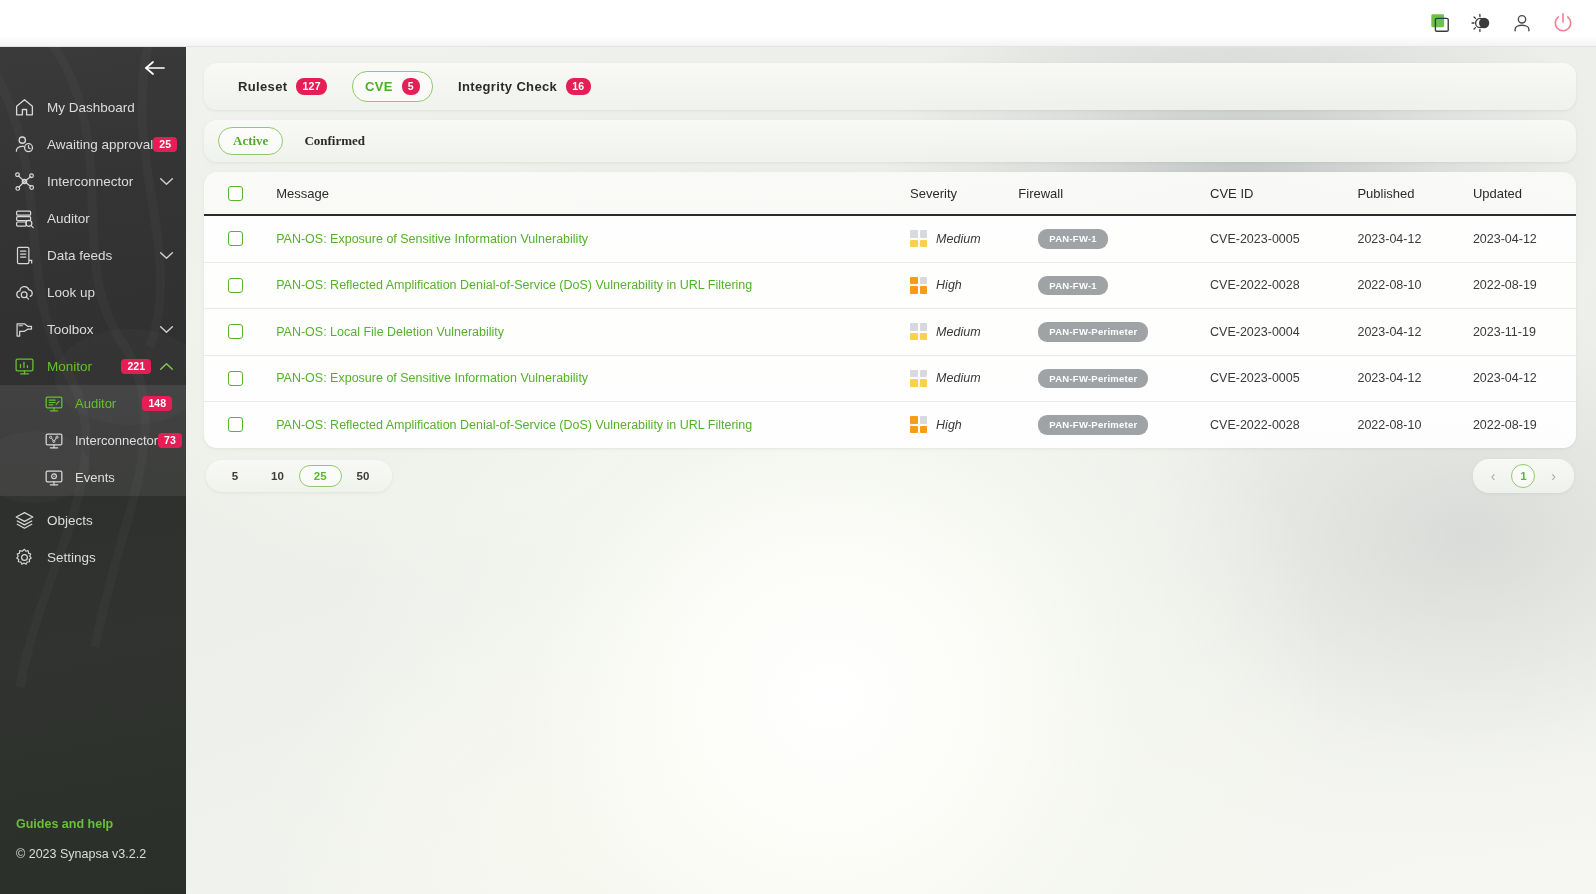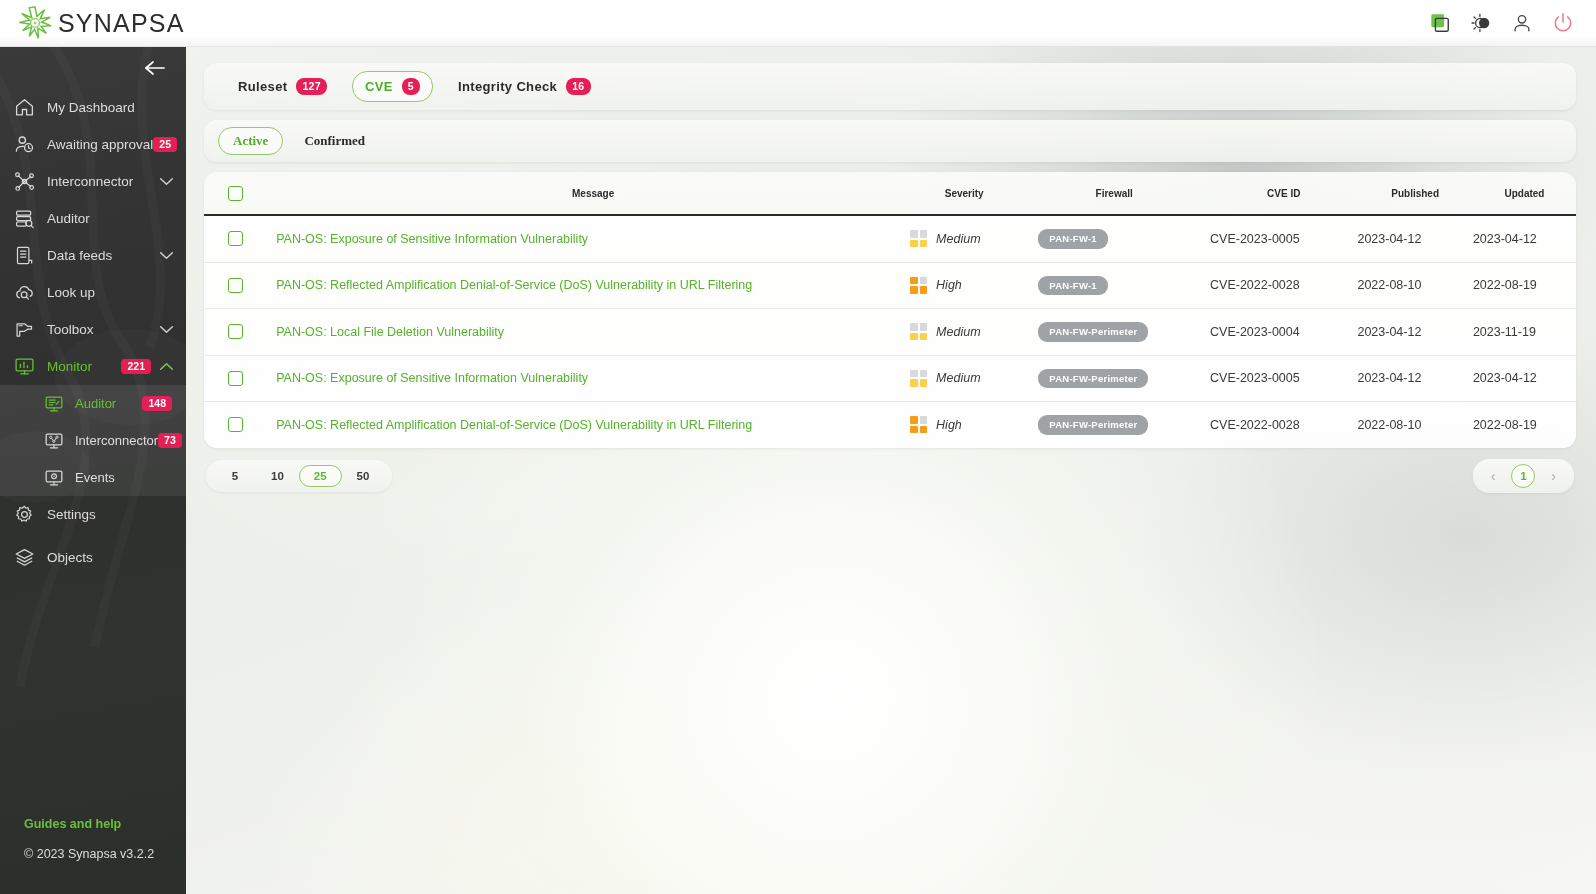--- a/index.html
+++ b/index.html
@@ -89,21 +89,21 @@
     background: linear-gradient(180deg, rgba(255,255,255,0.085) 0%, rgba(255,255,255,0.072) 100%);
   }
   .sub-item {
     height: 37px; display: flex; align-items: center;
     padding-left: 44px; padding-right: 14px; cursor: pointer;
     font-size: 13px; color: #dedede;
   }
   .sub-item .nico { width: 20px; height: 20px; flex: none; margin-right: 11px; display: block; }
   .sub-item.active .nlabel { color: #67c032; }
   #sidebar-footer {
-    position: absolute; left: 8px; bottom: 32px; width: 186px;
+    position: absolute; left: 0; bottom: 32px; width: 186px;
     padding-left: 16px; z-index: 2;
   }
   #guides-link {
     color: #6bbf3c; font-size: 12.5px; font-weight: 700; cursor: pointer;
     display: block; margin-bottom: 13px;
   }
   #copyright { color: #dcdcdc; font-size: 12.5px; }
 
   
   #main {
@@ -154,21 +154,21 @@
   
   #tablecard {
     margin-top: 10px;
     background: linear-gradient(180deg, rgba(250,251,248,0.97) 0%, rgba(244,246,241,0.95) 100%);
     border-radius: 13px;
     box-shadow: 0 1px 3px rgba(120,125,118,0.13);
     overflow: hidden;
   }
   table { width: 100%; border-collapse: collapse; }
   thead th {
-    text-align: center; font-size: 10px; font-weight: 700;
+    text-align: left; font-size: 13px; font-weight: 400;
     color: #2b2b2b; padding: 14px 0 13px 0;
     border-bottom: 2px solid #2b2b2b;
     background: transparent;
   }
   tbody td {
     padding: 13px 0; font-size: 12.5px; color: #3a3a3a;
     border-bottom: 1px solid #e9eae6;
     background: rgba(255,255,255,0.82);
     vertical-align: middle;
   }
@@ -232,30 +232,20 @@
     display: flex; align-items: center; justify-content: center;
     cursor: pointer; background: rgba(255,255,255,0.5);
   }
 </style>
 </head>
 <body>
 
 <div id="bg-layer"></div>
 
 <div id="topbar">
-  <div id="logo-wrap">
-    <svg id="logo-mark" viewBox="0 0 40 40">
-      <g fill="none" stroke="#6cbf3f" stroke-width="1.6" stroke-linecap="round">
-        <path d="M20 3 L22 13 L30 6 L25.5 15.5 L36 14 L27 19 L37 23 L26.5 23.5 L32 31 L23 25.5 L23.5 36 L19.5 26.5 L14 34 L16.5 24 L7 28 L14.5 21 L3.5 19.5 L14.5 17 L6 10 L16.5 14.5 L14 4 Z"></path>
-      </g>
-      <circle cx="20" cy="20" r="4.6" fill="none" stroke="#8dd15f" stroke-width="1.5"></circle>
-      <circle cx="20" cy="20" r="1.5" fill="#9ed96f"></circle>
-    </svg>
-    <span id="logo-text">SYNAPSA</span>
-  </div>
 
   <div id="topbar-actions">
     <svg class="tb-icon" viewBox="0 0 24 24">
       <rect x="2.5" y="2.5" width="14" height="14" rx="1.5" fill="#6dc348"></rect>
       <rect x="7" y="7" width="14" height="14" rx="1.5" fill="none" stroke="#3a3a3a" stroke-width="1.5"></rect>
     </svg>
     <svg class="tb-icon" viewBox="0 0 24 24">
       <g stroke="#3a3a3a" stroke-width="1.4" stroke-linecap="round">
         <line x1="2.2" y1="12" x2="4.4" y2="12"></line>
         <line x1="4.4" y1="5.4" x2="6" y2="7"></line>
@@ -445,37 +435,37 @@
         <circle cx="12" cy="10" r="0.9" fill="#d8d8d8"></circle>
         <g stroke="#d8d8d8" stroke-width="1.4" stroke-linecap="round">
           <line x1="12" y1="16.6" x2="12" y2="20"></line>
           <line x1="7.6" y1="20.2" x2="16.4" y2="20.2"></line>
         </g>
       </svg>
       <span class="nlabel">Events</span>
     </div>
   </div>
 
-  <div class="nav-item">
-    <svg class="nico" viewBox="0 0 24 24">
-      <circle cx="12" cy="12" r="3.3" fill="none" stroke="#d8d8d8" stroke-width="1.4"></circle>
-      <path d="M12 2.6 l1.5 2.3 2.7 -0.7 0.3 2.8 2.6 1 -1.2 2.5 1.8 2.1 -2.3 1.6 0.4 2.7 -2.8 0.3 -1.2 2.5 -2.4 -1.4 -2.4 1.4 -1.2 -2.5 -2.8 -0.3 0.4 -2.7 -2.3 -1.6 1.8 -2.1 -1.2 -2.5 2.6 -1 0.3 -2.8 2.7 0.7 Z" fill="none" stroke="#d8d8d8" stroke-width="1.3" stroke-linejoin="round"></path>
-    </svg>
-    <span class="nlabel">Settings</span>
-  </div>
-
   <div class="nav-item" style="margin-top:6px;">
     <svg class="nico" viewBox="0 0 24 24">
       <g fill="none" stroke="#d8d8d8" stroke-width="1.4" stroke-linejoin="round">
         <polygon points="12,3 21.5,8 12,13 2.5,8"></polygon>
         <polyline points="3.2,12.2 12,17 20.8,12.2"></polyline>
         <polyline points="3.2,16 12,20.8 20.8,16"></polyline>
       </g>
     </svg>
     <span class="nlabel">Objects</span>
+  </div>
+
+  <div class="nav-item">
+    <svg class="nico" viewBox="0 0 24 24">
+      <circle cx="12" cy="12" r="3.3" fill="none" stroke="#d8d8d8" stroke-width="1.4"></circle>
+      <path d="M12 2.6 l1.5 2.3 2.7 -0.7 0.3 2.8 2.6 1 -1.2 2.5 1.8 2.1 -2.3 1.6 0.4 2.7 -2.8 0.3 -1.2 2.5 -2.4 -1.4 -2.4 1.4 -1.2 -2.5 -2.8 -0.3 0.4 -2.7 -2.3 -1.6 1.8 -2.1 -1.2 -2.5 2.6 -1 0.3 -2.8 2.7 0.7 Z" fill="none" stroke="#d8d8d8" stroke-width="1.3" stroke-linejoin="round"></path>
+    </svg>
+    <span class="nlabel">Settings</span>
   </div>
 
 
   <div id="sidebar-footer">
     <span id="guides-link">Guides and help</span>
     <span id="copyright">© 2023 Synapsa v3.2.2</span>
   </div>
 </div>
 
 <div id="main">

